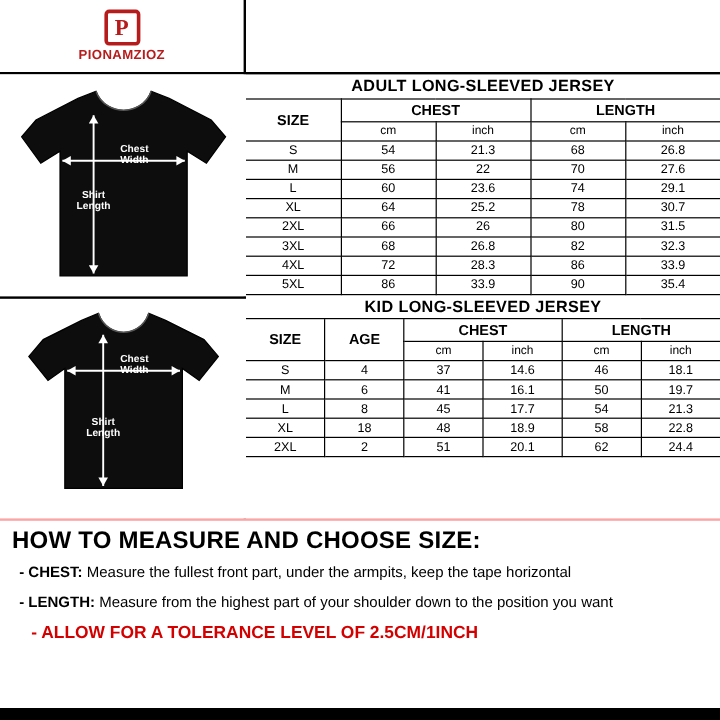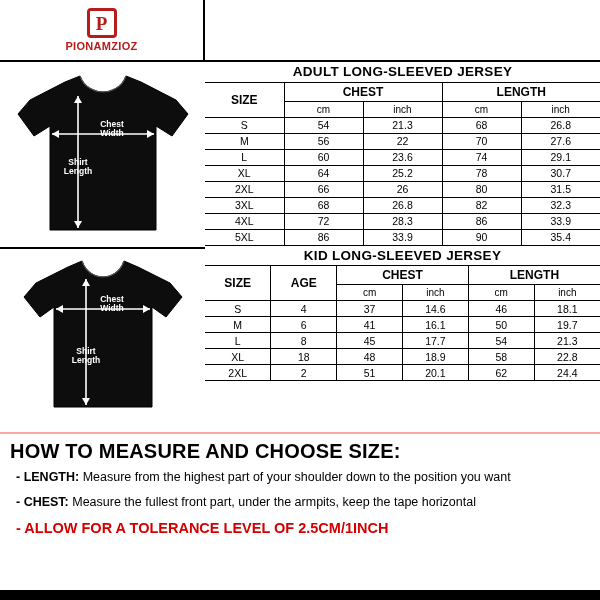--- a/index.html
+++ b/index.html
@@ -180,21 +180,21 @@
     font-size: 12.5px;
     color: #000;
     margin: 0 0 10px 6px;
     line-height: 1.2;
   }
   .note b { font-weight: bold; }
   .note-red {
     font-size: 14.5px;
     color: #d40000;
     font-weight: bold;
-    margin: 2px 0 0 6px;
+    margin: 2px 0 0 16px;
   }
   .footer-bar {
     position: absolute;
     left: 0; bottom: 0;
     width: 600px; height: 10px;
     background: #000;
   }
 </style>
 </head>
 <body>
@@ -401,22 +401,22 @@
         </tr>
       </tbody>
         </table>
 
     </div>
   </div>
 
   <div class="notes">
     <div class="notes-title">HOW TO MEASURE AND CHOOSE SIZE:</div>
     <div class="note">
-      <b>- LENGTH:</b><span> Measure from the highest part of your shoulder down to the position you want</span>
+      <b>- CHEST:</b><span> Measure the fullest front part, under the armpits, keep the tape horizontal</span>
     </div>
     <div class="note">
-      <b>- CHEST:</b><span> Measure the fullest front part, under the armpits, keep the tape horizontal</span>
+      <b>- LENGTH:</b><span> Measure from the highest part of your shoulder down to the position you want</span>
     </div>
     <div class="note-red">- ALLOW FOR A TOLERANCE LEVEL OF 2.5CM/1INCH</div>
   </div>
 
   <div class="footer-bar"></div>
 </div>
 
 </body></html>

